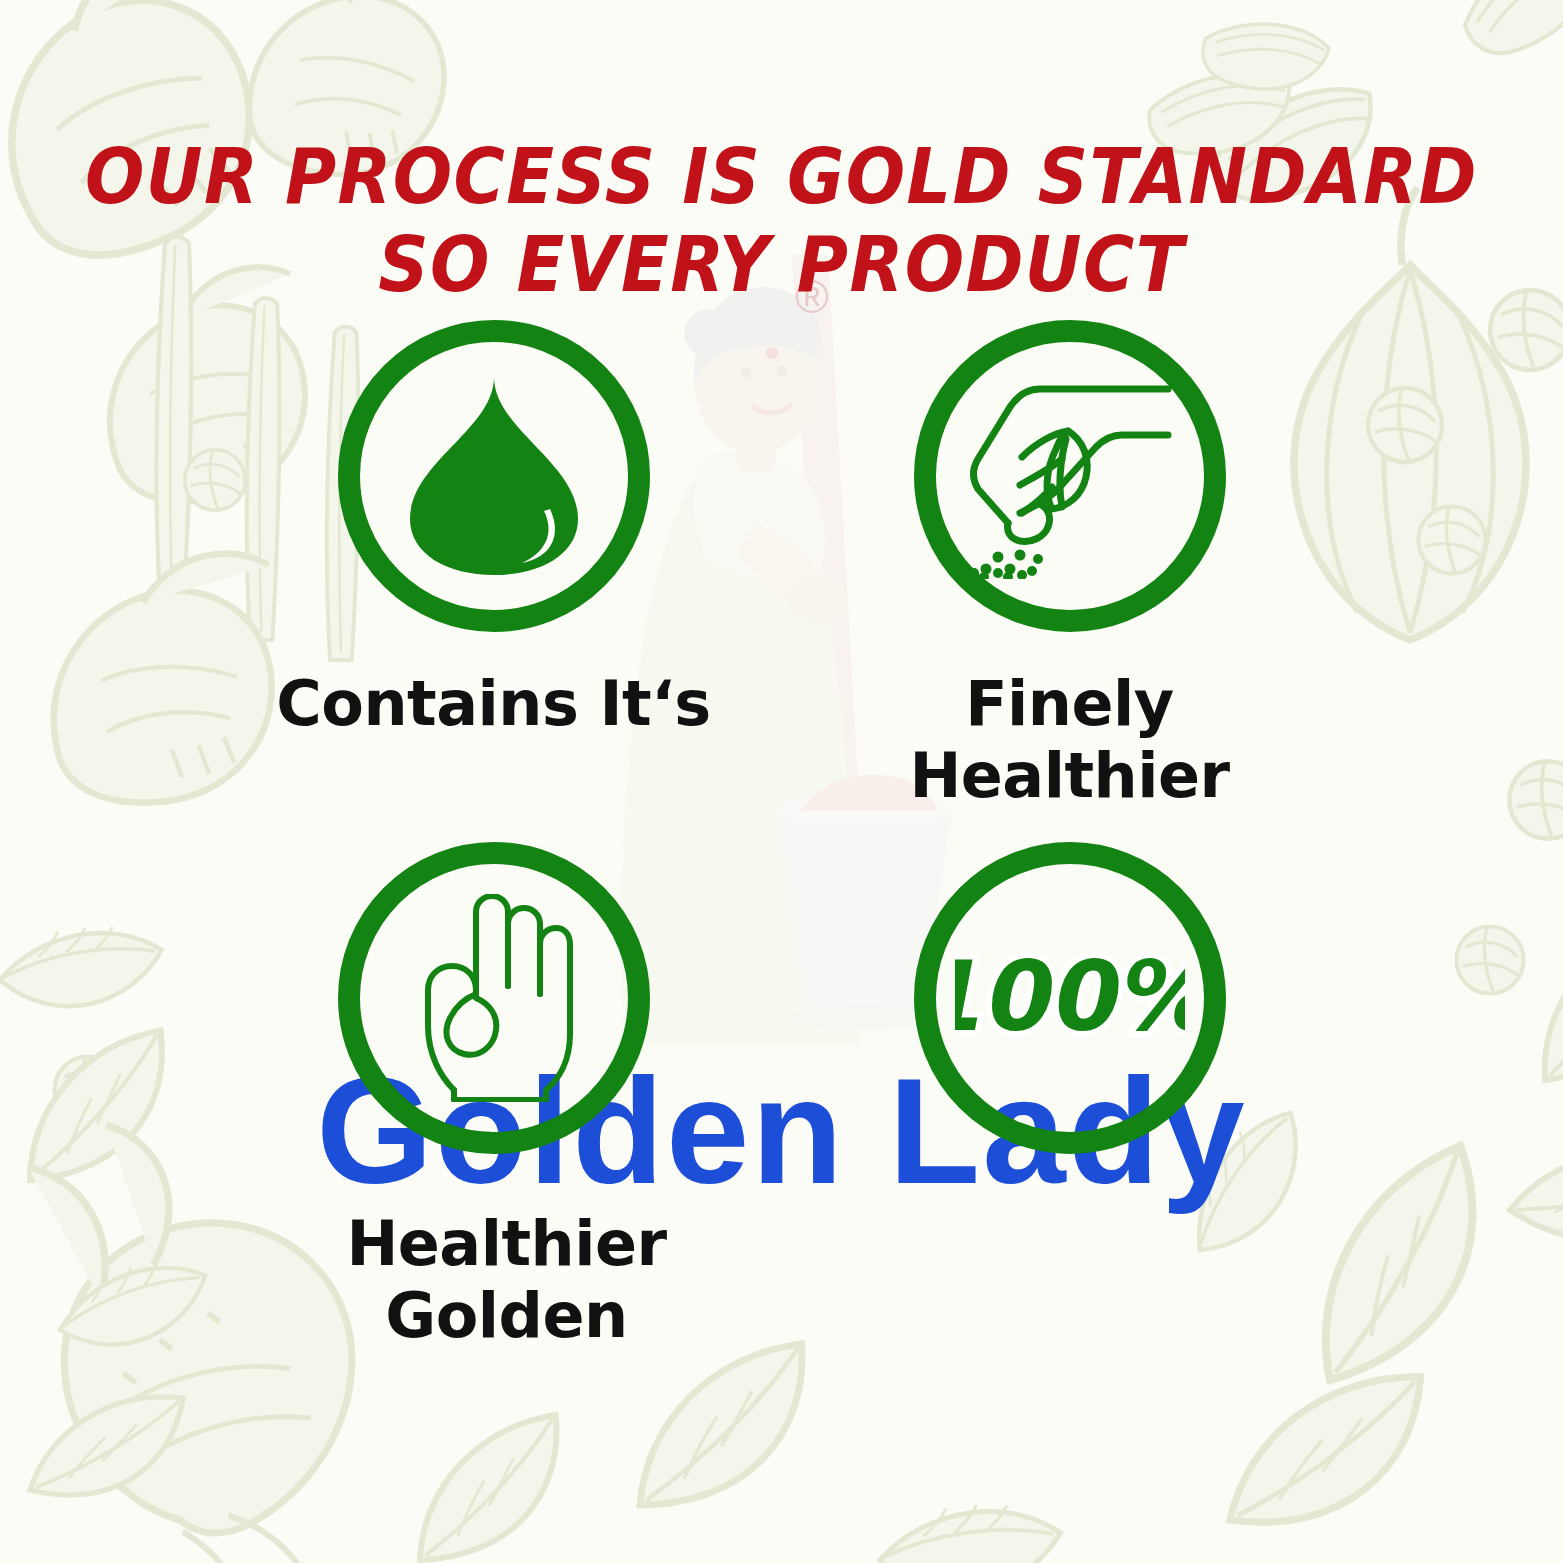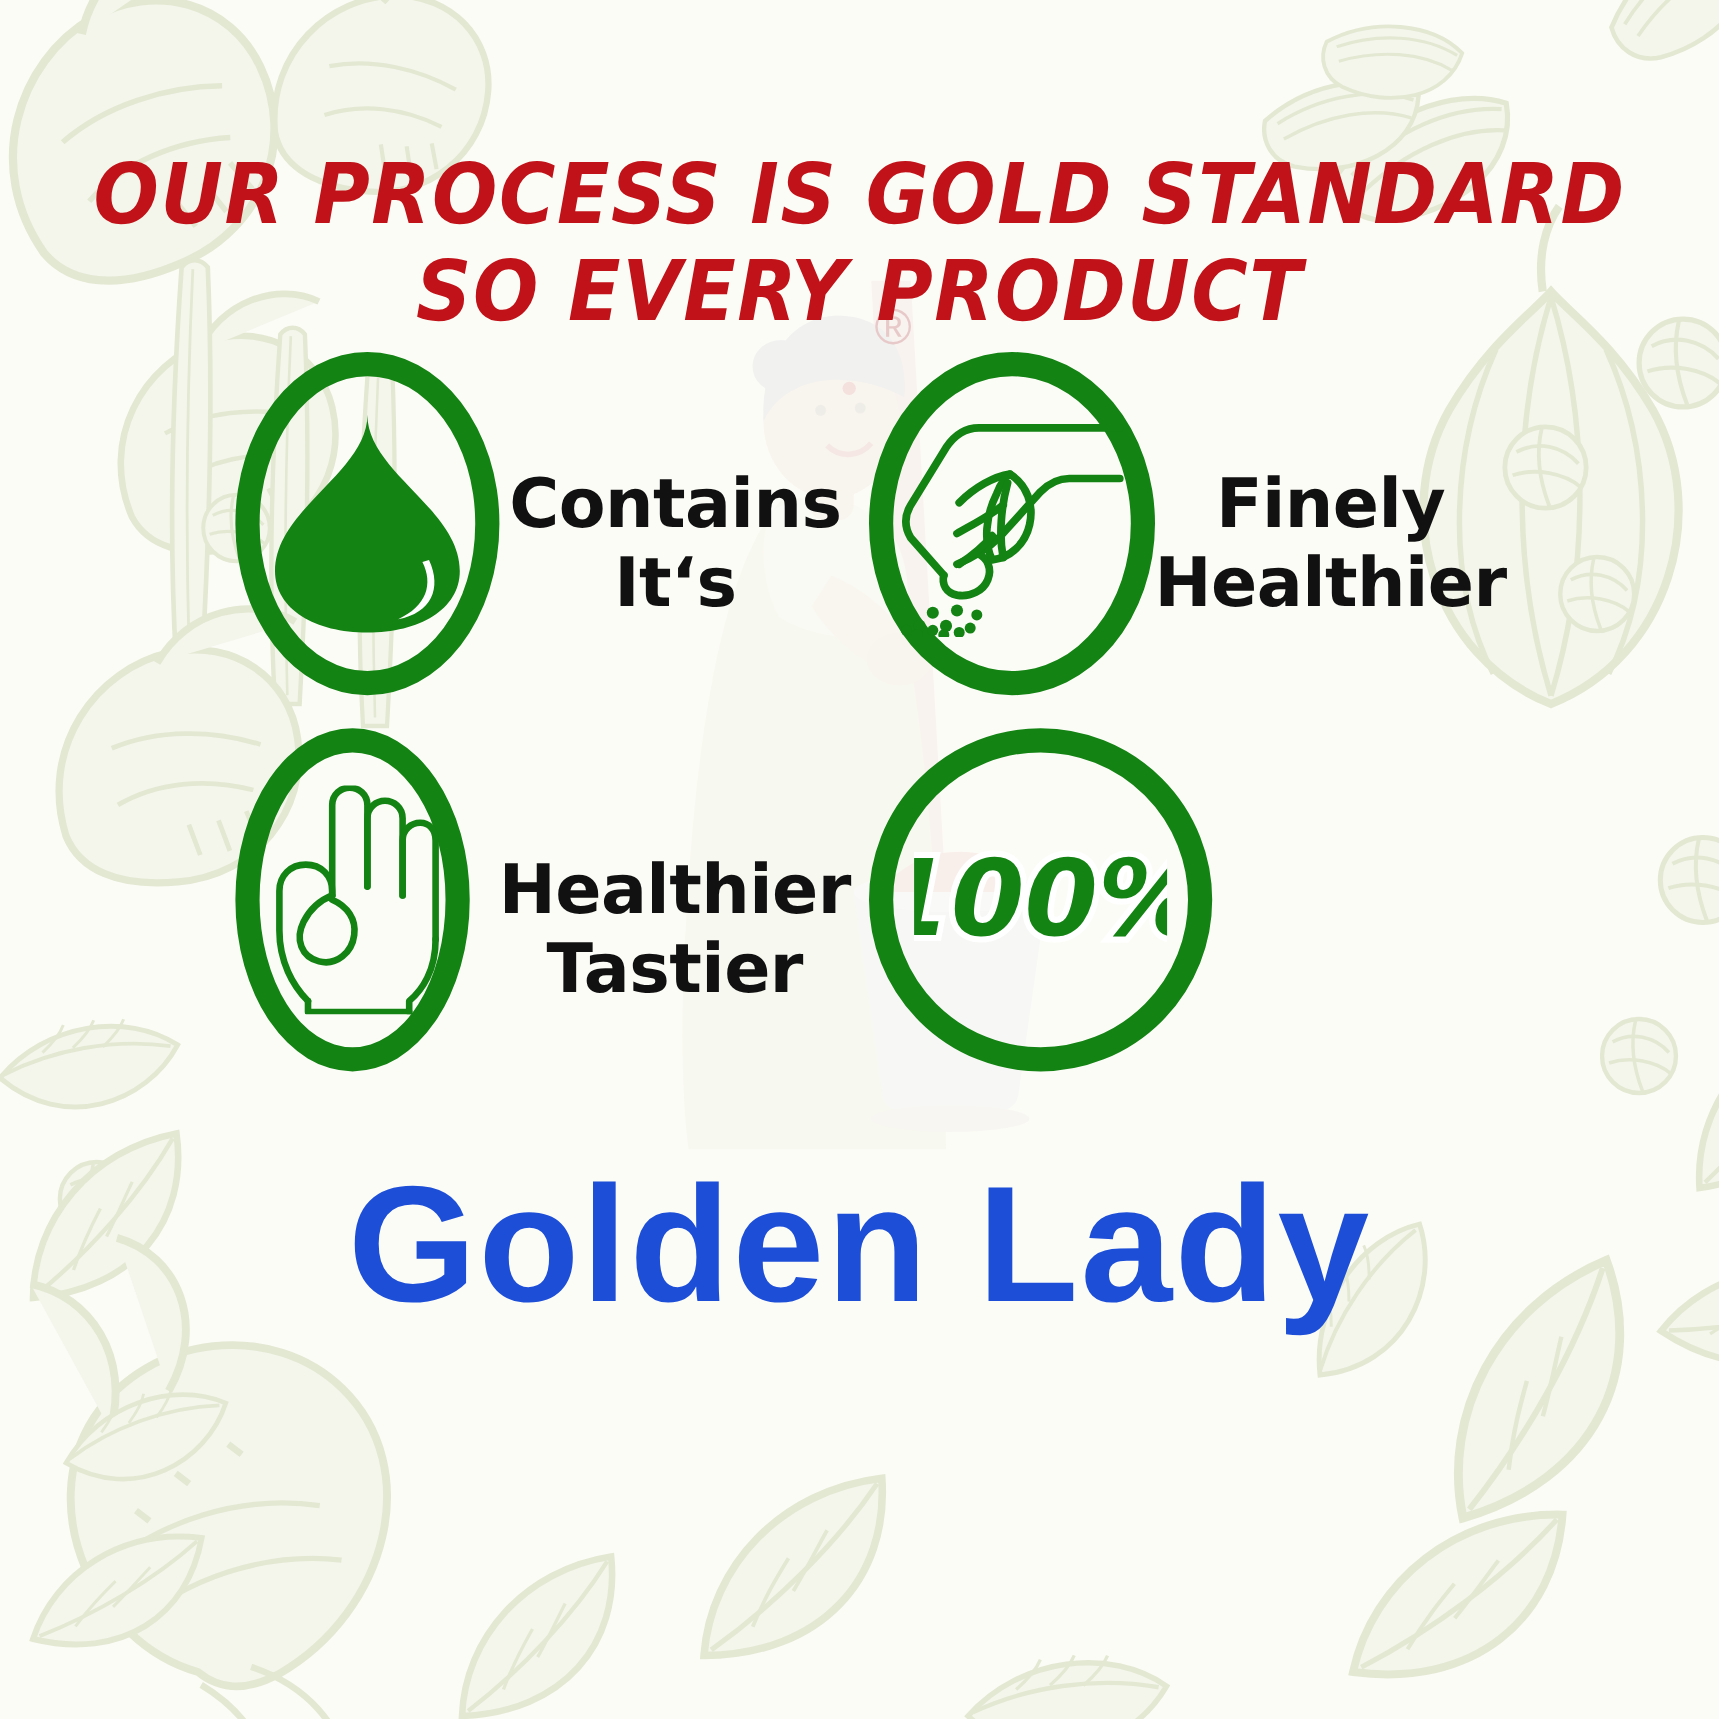--- a/index.html
+++ b/index.html
@@ -103,21 +103,21 @@
     top: 320px;
     width: 1563px;
   }
   .grid-row {
     display: flex;
     justify-content: center;
   }
   .cell {
     width: 560px;
     display: flex;
-    flex-direction: row;
+    flex-direction: column;
     align-items: center;
   }
   .cell.shift-left  { margin-right: 16px; }
 
   .badge {
     width: 312px;
     height: 312px;
     border-radius: 50%;
     border: 22px solid #138313;
     box-sizing: border-box;
@@ -445,21 +445,21 @@
                 <path d="M44,196 C 30,182 18,160 18,132 L 18,96
                          C 18,82 28,72 42,72 C 56,72 66,82 66,96 L 66,100"></path>
 
                 <path d="M66,100 C 56,104 46,112 40,124 C 32,140 38,156 54,160
                          C 70,164 84,152 86,136 C 88,122 80,110 66,104"></path>
               </g>
             </svg>
           </div>
           <div class="caption">
             <span class="cap-line">Healthier</span>
-            <span class="cap-line">Tastier</span>
+            <span class="cap-line">Golden</span>
           </div>
         </div>
 
         <div class="cell">
           <div class="badge">
             <svg width="230" height="120" viewBox="0 0 230 120" aria-hidden="true">
               <text x="115" y="92" text-anchor="middle" font-family="DejaVu Sans, sans-serif" font-size="96" font-weight="bold" font-style="italic" fill="#138313" stroke="#ffffff" stroke-width="11" paint-order="stroke fill">100%</text>
             </svg>
           </div>
         </div>

